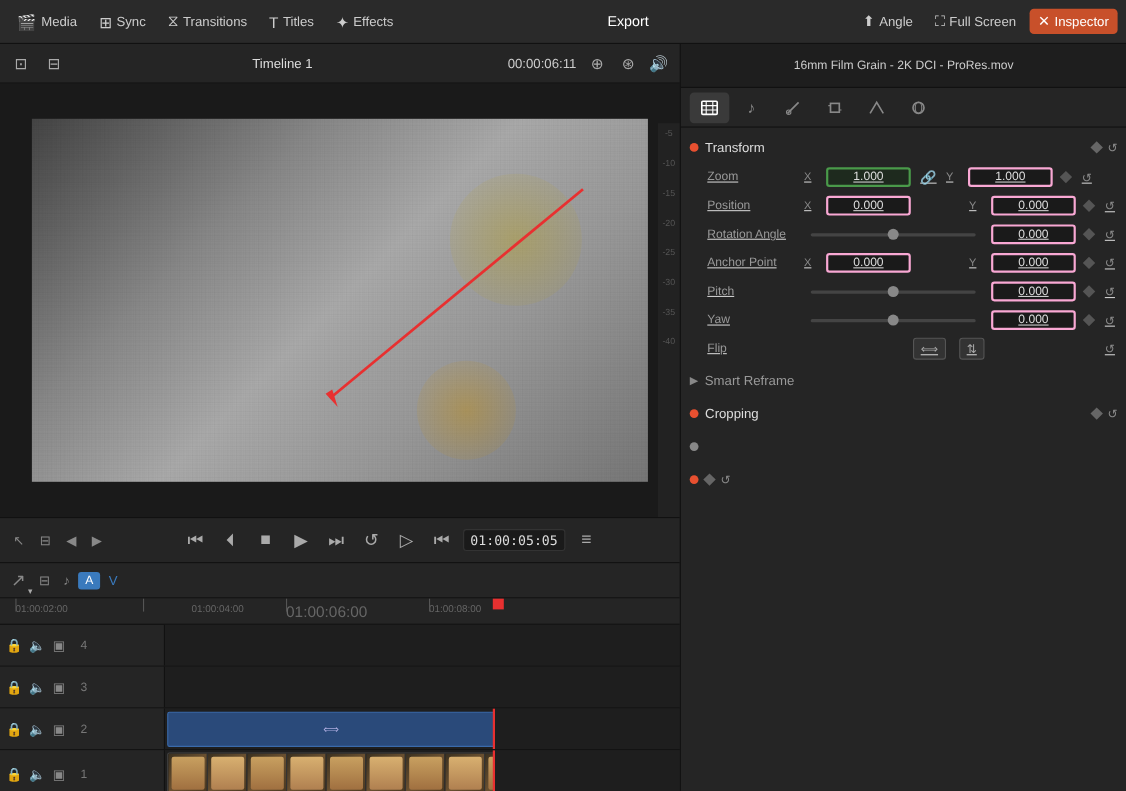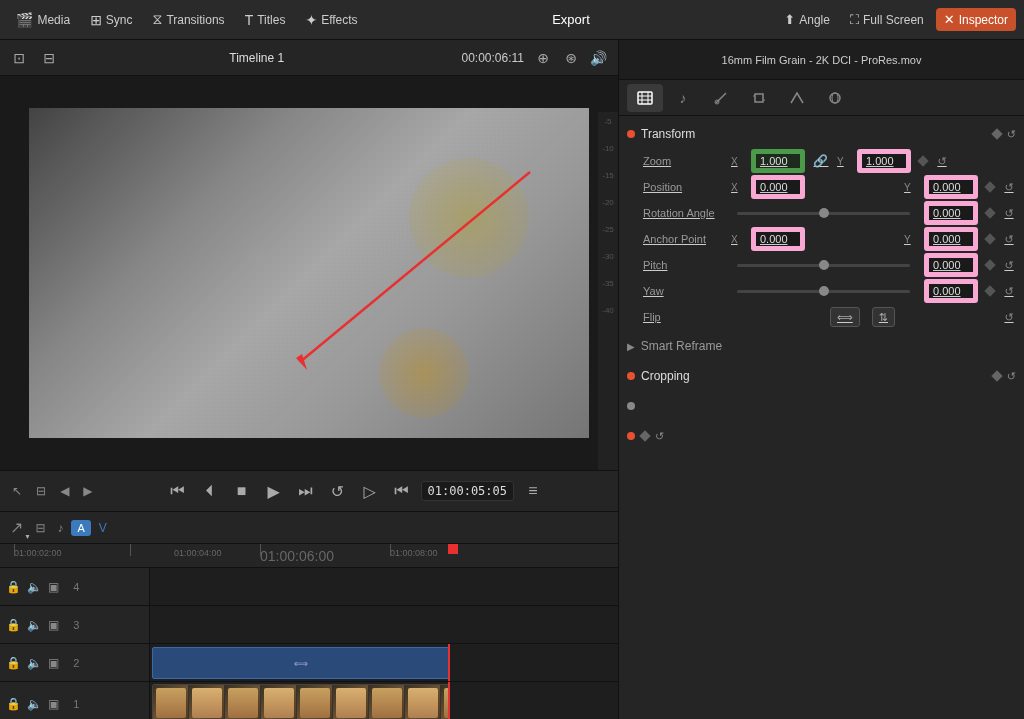--- a/index.html
+++ b/index.html
@@ -446,27 +446,27 @@
       min-width: 80px;
       flex-shrink: 0;
     }
     .prop-axis {
       color: #888;
       font-size: 10px;
       min-width: 12px;
     }
     .prop-input {
       background: #1a1a1a;
-      border: 5px solid #f9a8d4;
+      border: 2px solid #f9a8d4;
       border-radius: 3px;
       color: #ddd;
       font-size: 11px;
       padding: 1px 4px;
-      width: 54px;
-      text-align: left;
+      width: 77px;
+      text-align: center;
       outline: none;
     }
     .prop-input.highlighted {
       border-color: #4a9a4a;
       background: #1e2a1e;
     }
     .prop-link {
       color: #888;
       font-size: 12px;
       cursor: pointer;

